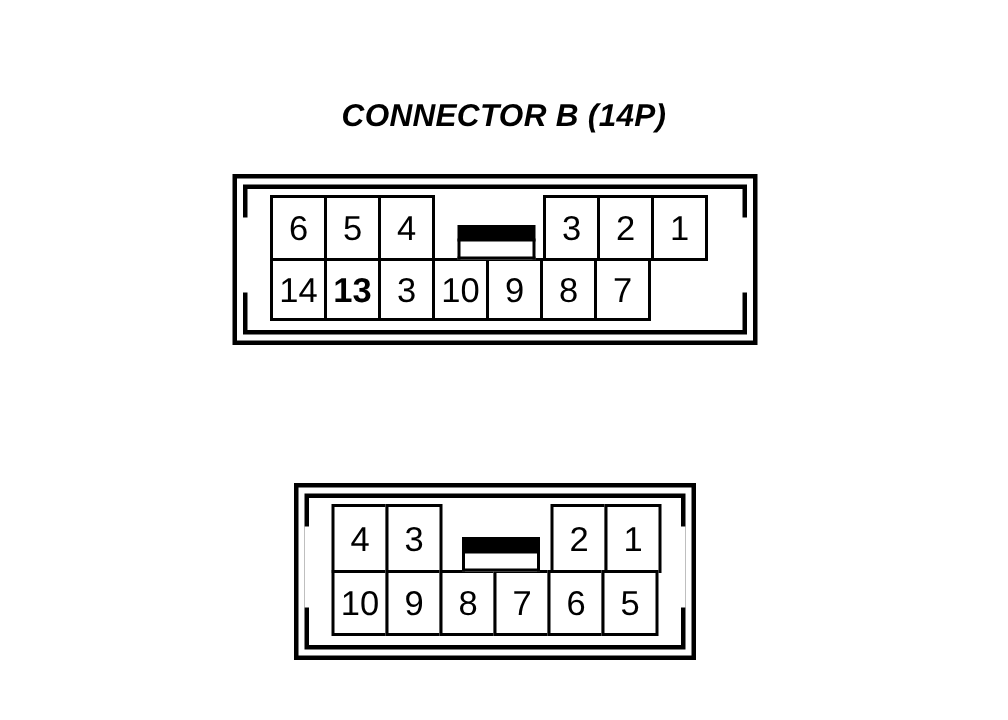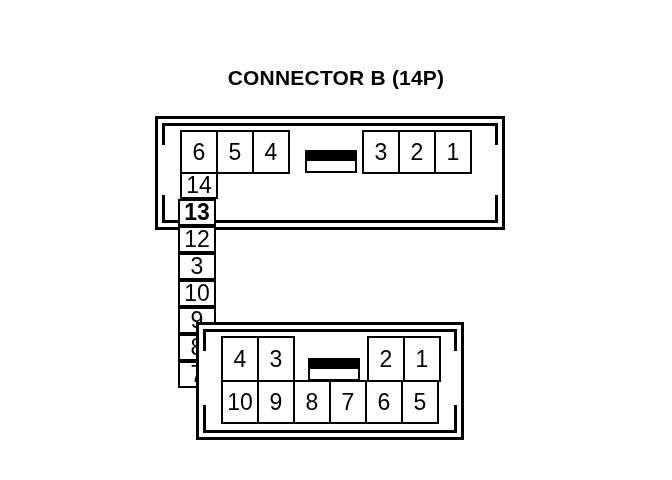--- a/index.html
+++ b/index.html
@@ -24,21 +24,21 @@
   .conn-title {
     position: absolute;
     width: 100%;
     text-align: center;
     font-size: 21px;
     font-weight: bold;
     color: #000000;
     letter-spacing: 0.2px;
     white-space: nowrap;
   }
-  #title-b { top: 66px; left: 0; }
+  #title-b { top: 66px; left: 0; font-style: italic; }
   #title-d { top: 276px; left: 0; }
 
   
   .connector {
     position: absolute;
     box-sizing: border-box;
     border: 3px solid #000000;
     background: #ffffff;
   }
   #connector-b {
@@ -137,24 +137,23 @@
       <div class="row row-top" style="top:0; height:44px;">
         <div class="cell" style="width:38px;">6</div>
         <div class="cell" style="width:38px;">5</div>
         <div class="cell" style="width:38px;">4</div>
         <div class="cell blank" style="width:76px;"></div>
         <div class="cell" style="width:38px;">3</div>
         <div class="cell" style="width:38px;">2</div>
         <div class="cell" style="width:38px;">1</div>
       </div>
 
-      <div class="row row-bottom" style="top:42px; height:42px;flex-direction:column;">
+      <div class="row row-bottom" style="top:42px; height:42px;">
         <div class="cell" style="width:38px;">14</div>
         <div class="cell" style="width:38px;font-weight:bold;">13</div>
-        <div class="cell" style="width:38px;">12</div>
         <div class="cell" style="width:38px;">3</div>
         <div class="cell" style="width:38px;">10</div>
         <div class="cell" style="width:38px;">9</div>
         <div class="cell" style="width:38px;">8</div>
         <div class="cell" style="width:38px;">7</div>
       </div>
     </div>
 
     <div class="latch-base" style="left:147px; top:40px; width:52px; height:14px;"></div>
     <div class="latch" style="left:147px; top:31px; width:52px; height:11px;"></div>

